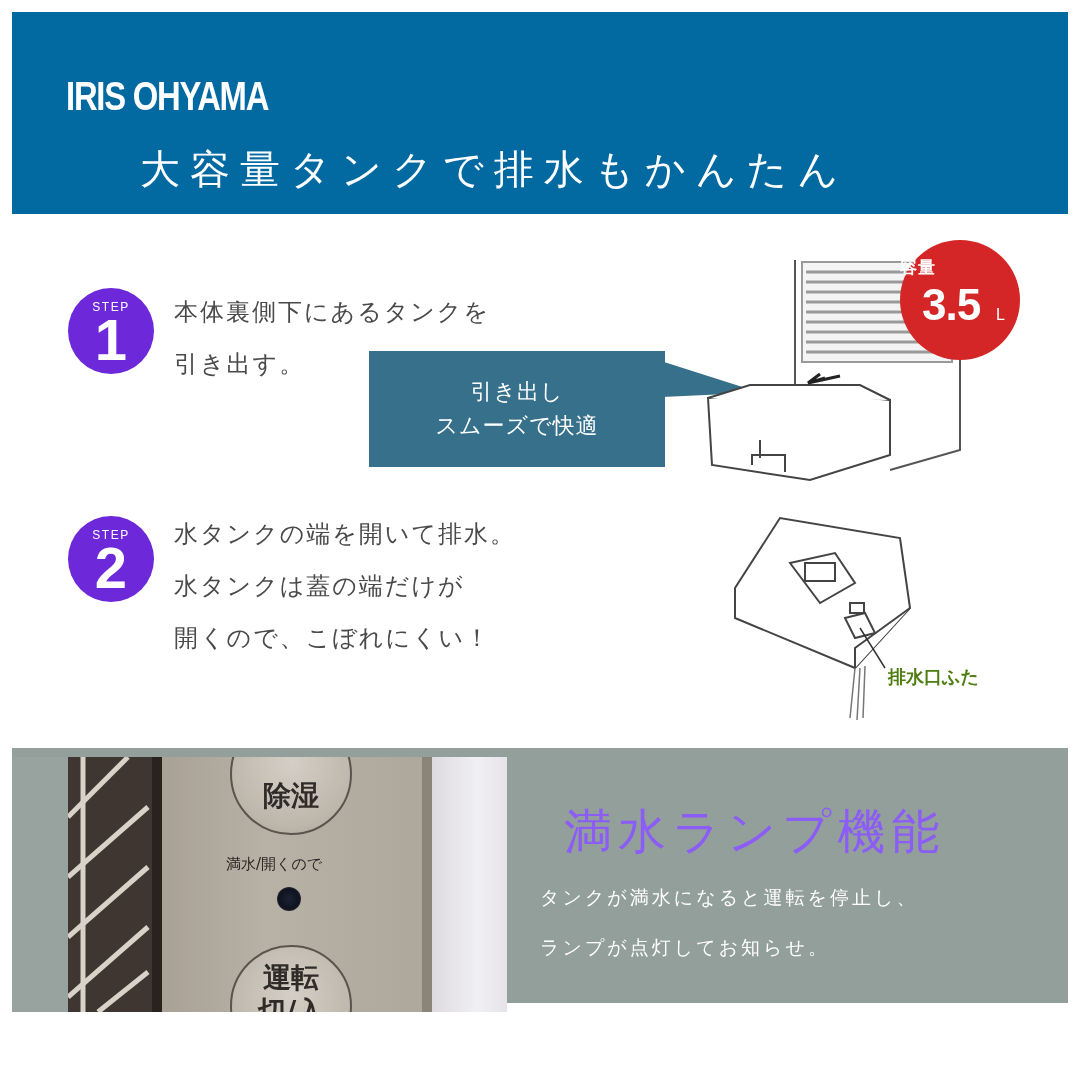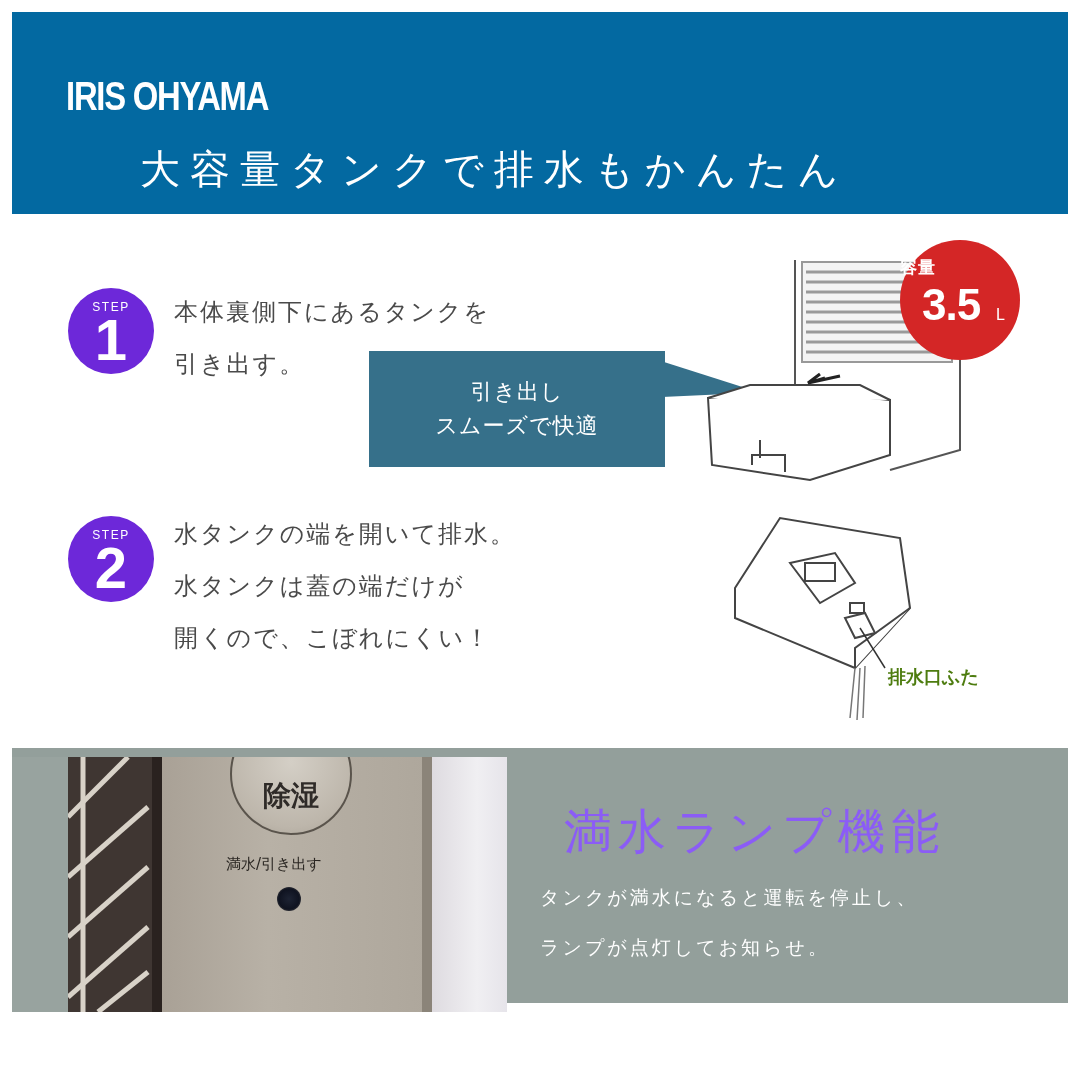--- a/index.html
+++ b/index.html
@@ -201,21 +201,25 @@
     </g>
   </svg>
   <div class="slot"></div>
   <div class="panel"></div>
   <div class="panel-edge"></div>
   <div class="white"></div>
 
   <div class="hw-btn dehumid">
     <span>除湿</span>
   </div>
-  <div class="panel-label">満水/引き出す</div>
+  <div class="panel-label">満水/開くので</div>
   <div class="lamp"></div>
+  <div class="hw-btn power">
+    <span>運転</span>
+    <span>切/入</span>
+  </div>
 </div>
 
 <div class="feature-title">満水ランプ機能</div>
 <div class="feature-body">
   <div>タンクが満水になると運転を停止し、</div>
   <div>ランプが点灯してお知らせ。</div>
 </div>
 
 </body></html>

